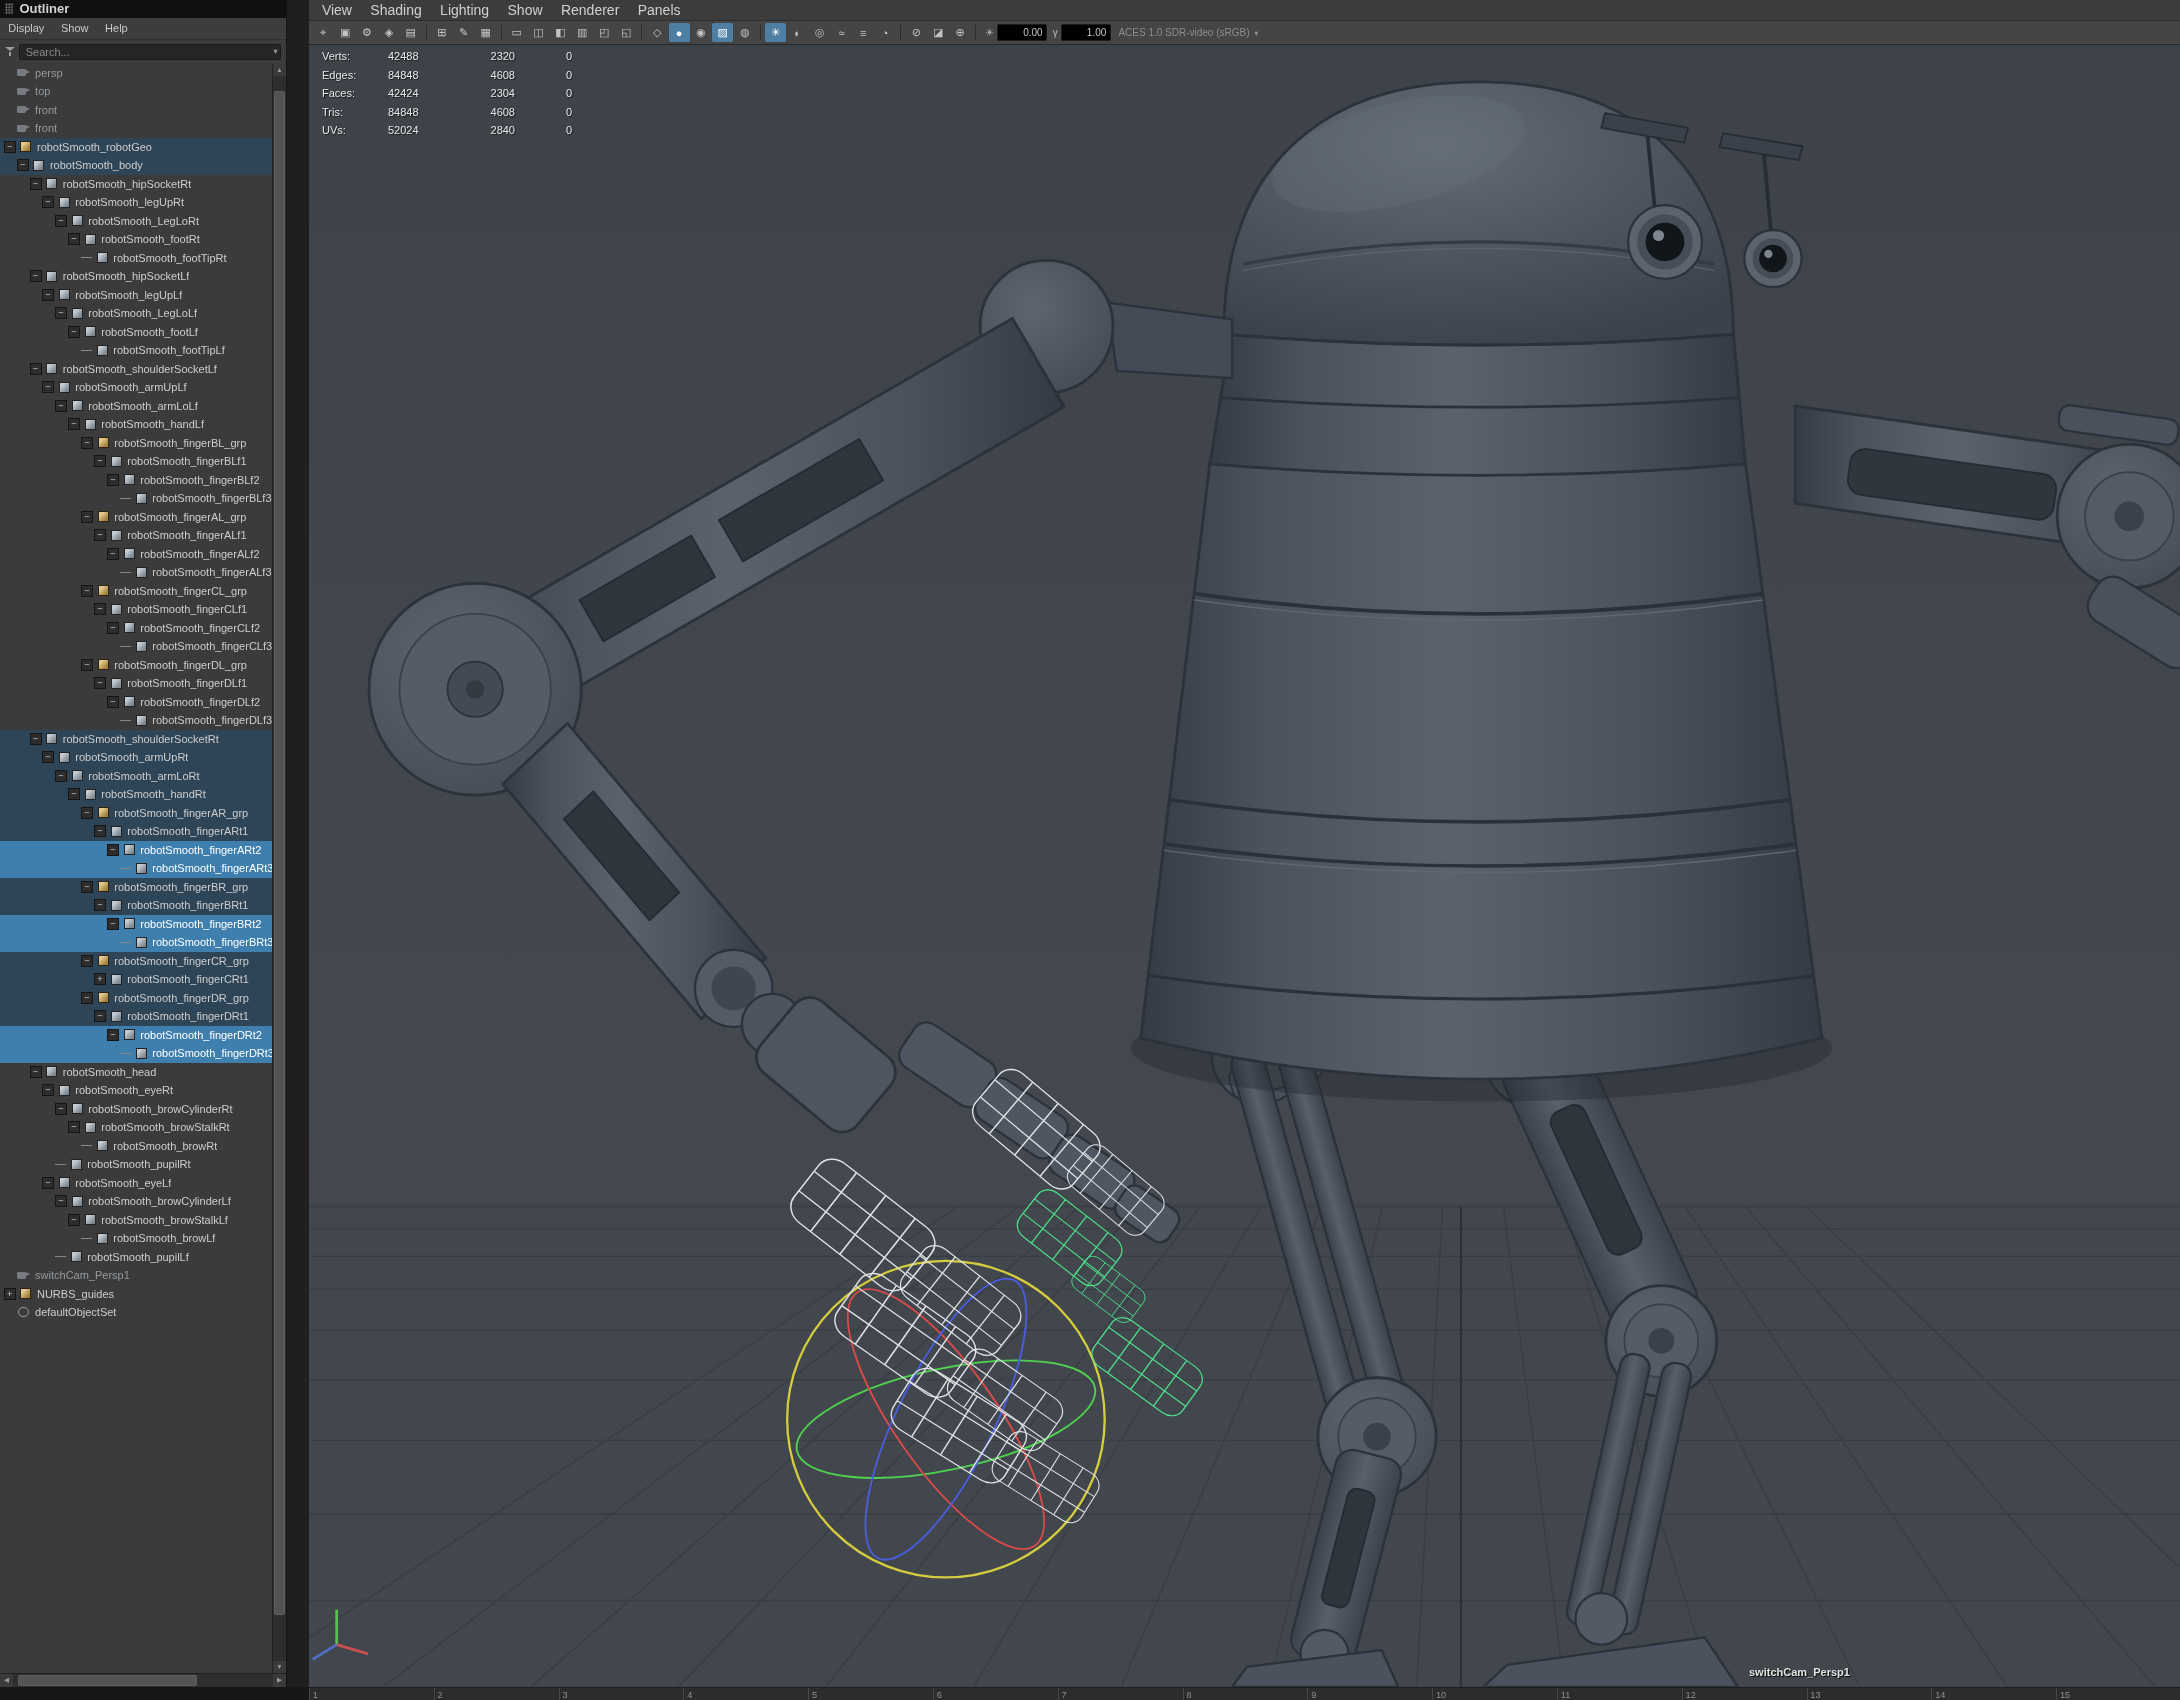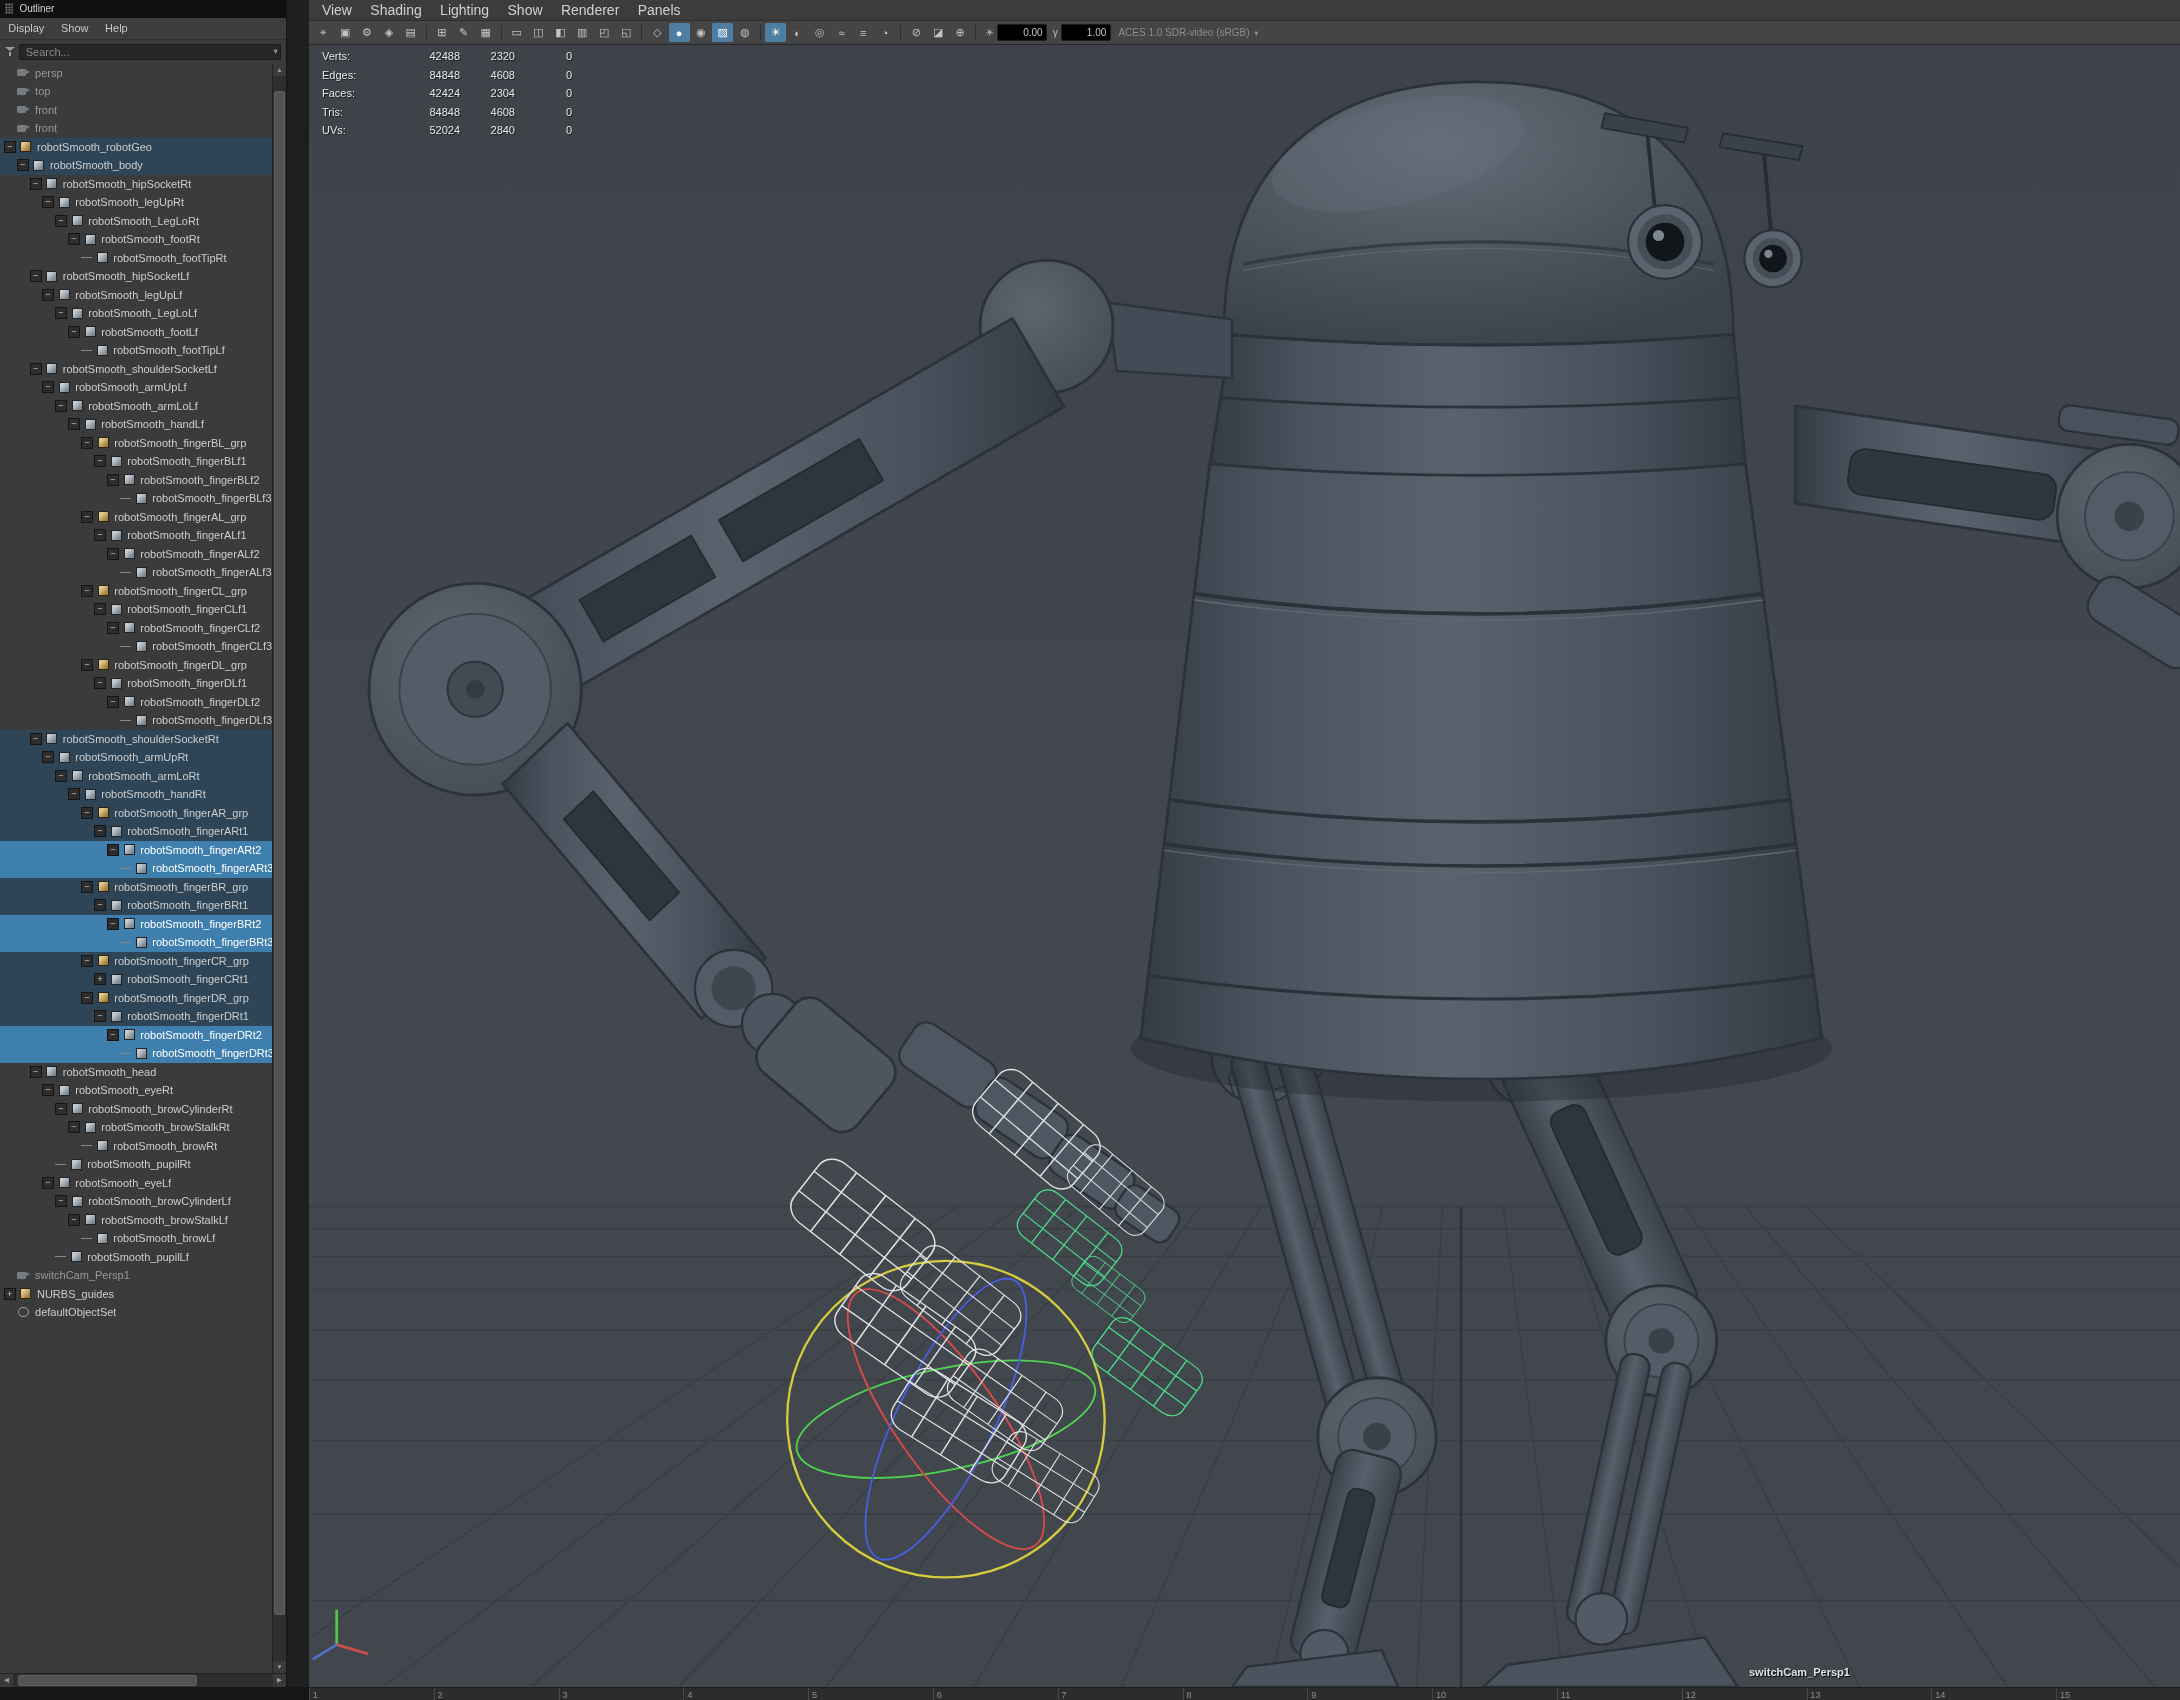--- a/index.html
+++ b/index.html
@@ -6,21 +6,21 @@
   .app{position:relative;width:2181px;height:1701px;background:#2a2a2a;overflow:hidden;
        font-family:"Liberation Sans",sans-serif;-webkit-font-smoothing:antialiased;}
   button{font:inherit;background:none;border:none;padding:0;margin:0;color:inherit;cursor:default;}
   input{font-family:"Liberation Sans",sans-serif;}
 
   
   .outliner{position:absolute;left:0;top:0;width:286px;height:1687px;background:#3b3b3b;
             display:flex;flex-direction:column;border-right:0.9px solid #1c1c1c;}
   .ol-titlebar{height:17.5px;background:#101010;display:flex;align-items:center;gap:6.5px;padding-left:4.6px;flex:none;}
   .grip{width:8.3px;height:11px;background-image:radial-gradient(#6e6e6e 0.9px,transparent 1.1px);background-size:2.8px 2.8px;}
-  .ol-title{font-size:10px;color:#d2d2d2;}
+  .ol-title{font-size:13px;color:#d2d2d2;font-weight:bold;}
   .ol-menubar{height:21px;background:#3d3d3d;border-bottom:0.9px solid #303030;display:flex;align-items:center;flex:none;}
   .ol-menu{font-size:11px;color:#c9c9c9;padding:0 8.3px;}
   .ol-search-row{height:24px;display:flex;align-items:center;gap:4.6px;padding:0 4.6px;background:#3b3b3b;flex:none;}
   .funnel{width:10px;height:11px;position:relative;flex:none;}
   .funnel::before{content:"";position:absolute;top:0.9px;left:0;border-left:5px solid transparent;
                   border-right:5px solid transparent;border-top:4.6px solid #9d9d9d;}
   .funnel::after{content:"";position:absolute;top:5.5px;left:4.2px;width:1.8px;height:4.6px;background:#9d9d9d;}
   .search-wrap{position:relative;flex:1;}
   .ol-search{width:100%;box-sizing:border-box;height:16.6px;background:#262626;border:0.9px solid #1a1a1a;
              border-radius:1.8px;color:#b8b8b8;font-size:11px;padding:0 14.8px 0 5.5px;}
@@ -72,21 +72,21 @@
   .tb-mini{font-size:10px;color:#b9b9b9;margin:0 2.8px 0 5.5px;}
   .tb-field{width:41px;height:14.8px;background:#000000;border:0.9px solid #1d1d1d;color:#c8c8c8;font-size:10px;
             text-align:right;padding:0 3.7px;border-radius:1.8px;}
   .tb-colorspace{display:flex;align-items:center;gap:4.6px;color:#8d8d8d;font-size:10px;padding:0 7.4px;}
   .cs-caret{font-size:8.3px;color:#8d8d8d;}
   .vp-canvas{flex:1;position:relative;overflow:hidden;background:linear-gradient(#3e434a,#43484e 55%,#45494f);}
   .scene{position:absolute;left:0;top:0;width:100%;height:100%;}
   .hud{position:absolute;left:13px;top:1.8px;font-size:11px;color:#e8e8e8;text-shadow:0.9px 0.9px 0.9px rgba(0,0,0,.65);}
   .hud-row{display:flex;height:18.5px;align-items:center;}
   .hud-label{width:66px;}
-  .hud-v1{width:72px;text-align:right;}
+  .hud-v1{width:72px;text-align:left;}
   .hud-v2{width:55px;text-align:right;}
   .hud-v3{width:57px;text-align:right;}
   .vp-camlabel{position:absolute;left:1440px;top:1621px;font-size:11px;font-weight:bold;color:#e2e2e2;text-shadow:0.9px 0.9px 0.9px #000;}
 
   
   .statusbar{position:absolute;left:0;top:1687px;width:2181px;height:14px;display:flex;}
   .sb-left{width:309px;background:#171717;flex:none;}
   .timeline{flex:1;background:#2c2c2c;border-top:0.9px solid #1e1e1e;display:flex;overflow:hidden;}
   .tick{flex:1;font-size:9.2px;color:#8f8f8f;padding-left:2.8px;border-left:0.9px solid #474747;line-height:14px;}
 </style>

